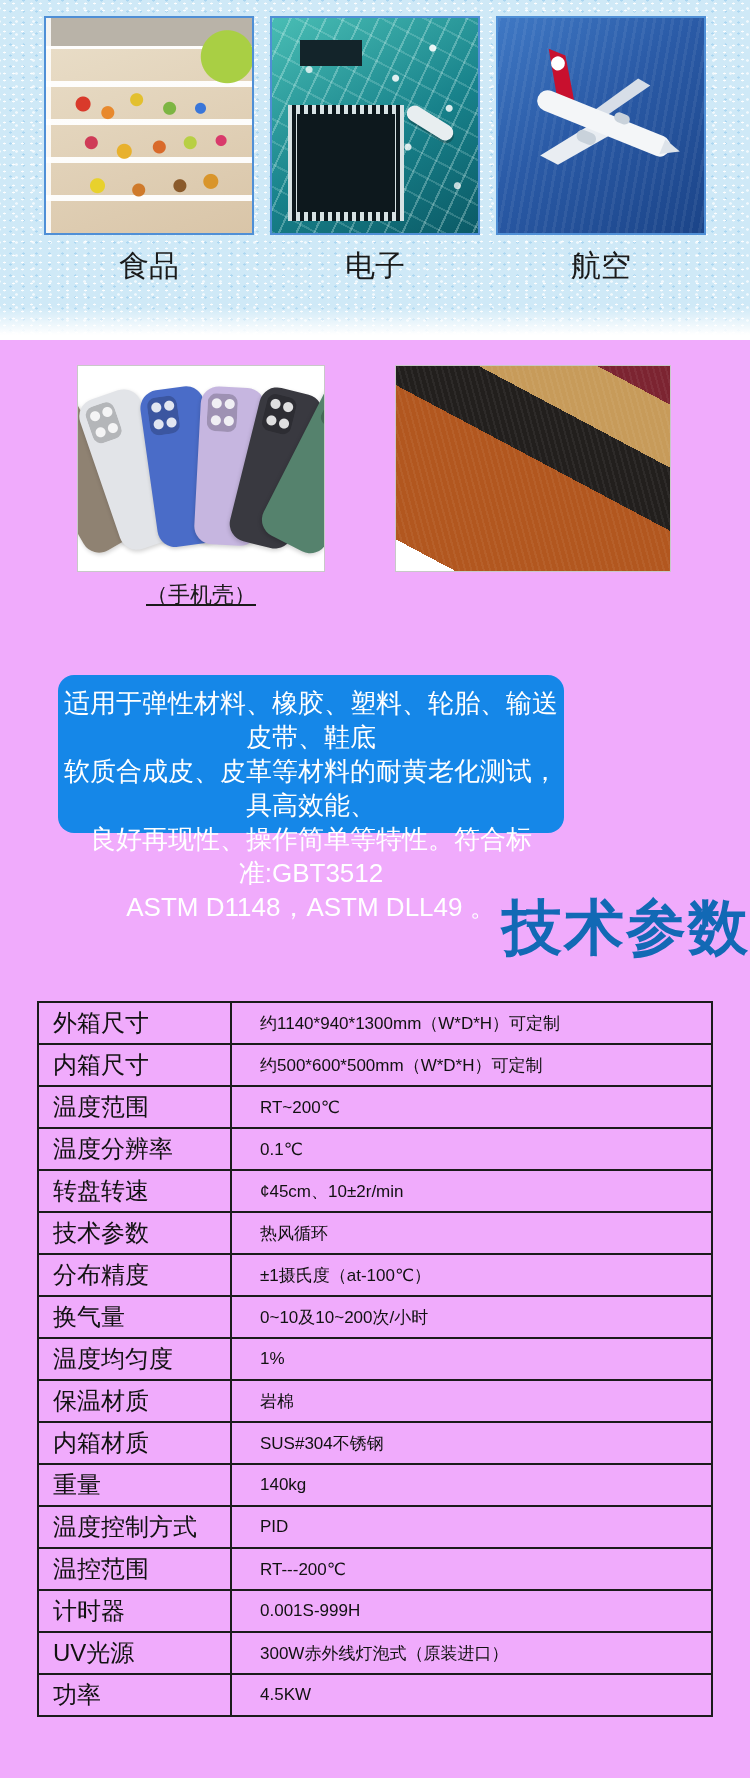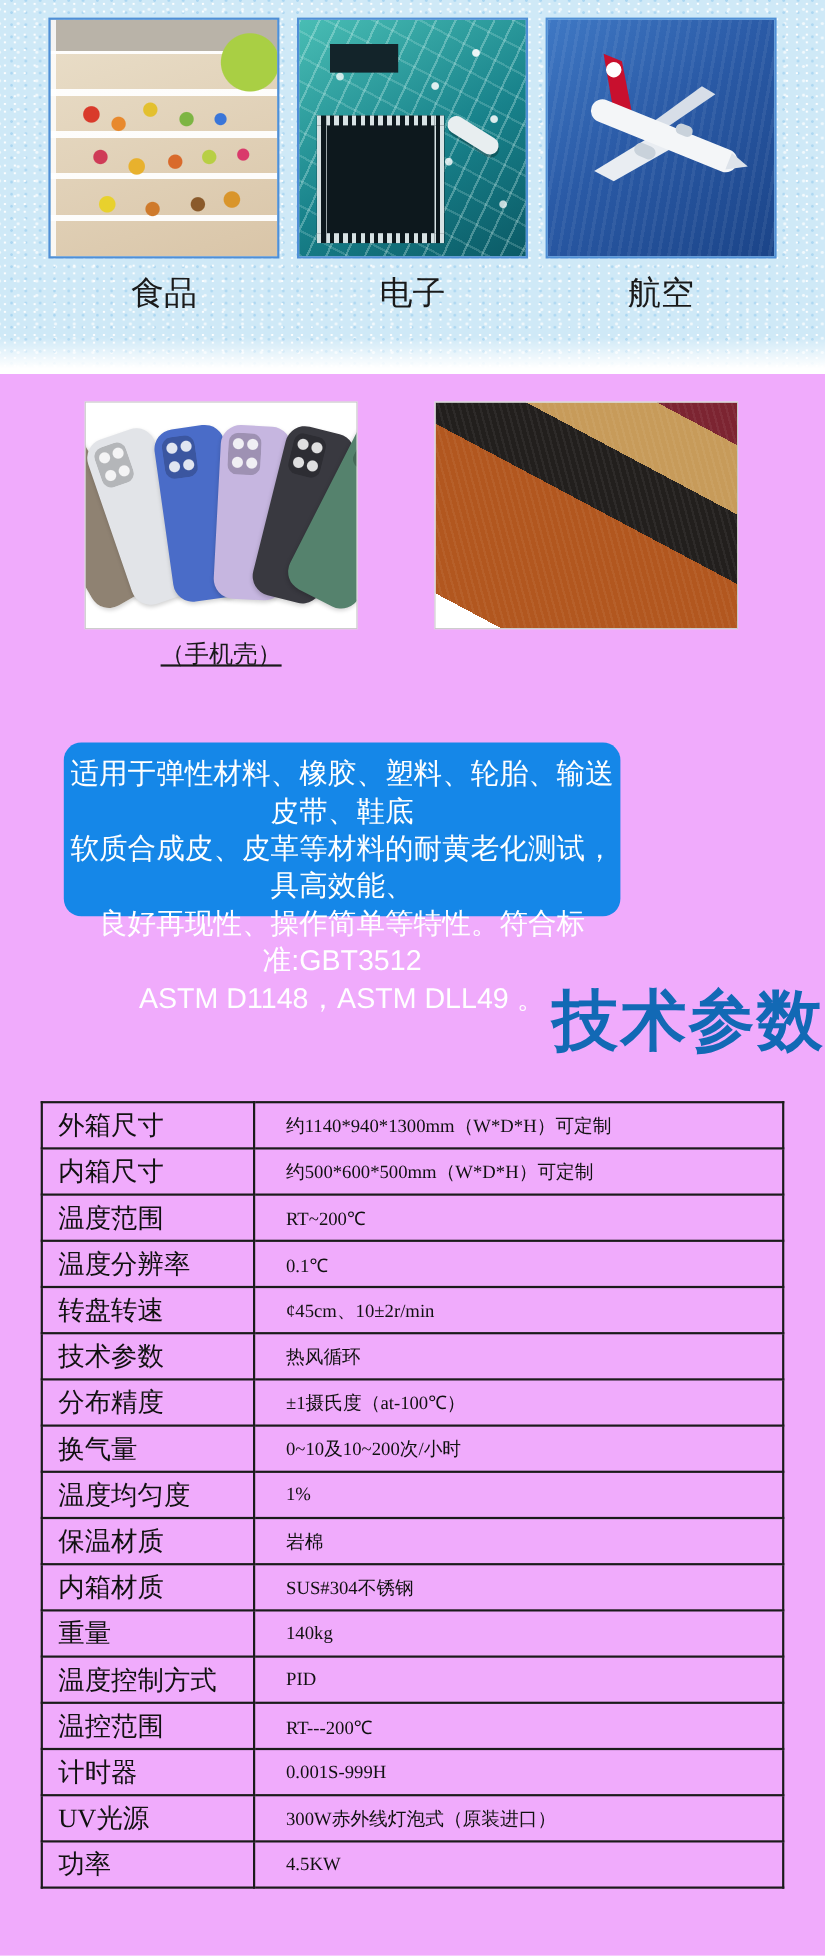--- a/index.html
+++ b/index.html
@@ -129,21 +129,21 @@
   
   .section-title {
     position:absolute; top:888px; left:0; width:750px; text-align:right;
     font-size:60px; font-weight:bold; color:#1269b5; letter-spacing:2px;
   }
 
   
   table.spec { position:absolute; left:37px; top:1001px; width:676px;
                border-collapse:collapse; table-layout:fixed; }
   table.spec td { border:2px solid #1b1b1b; height:38px; color:#111;
-                  vertical-align:middle; overflow:hidden; white-space:nowrap;font-family:Liberation Serif, serif; }
+                  vertical-align:middle; overflow:hidden; white-space:nowrap; }
   td.label-cell { width:176px; padding-left:14px; font-size:24px; }
   td.value-cell { padding-left:28px; font-size:17px; }
 </style>
 </head>
 <body>
 
 <div id="page">
 
   <div class="texture"></div>
   <div class="texture-fade"></div>

